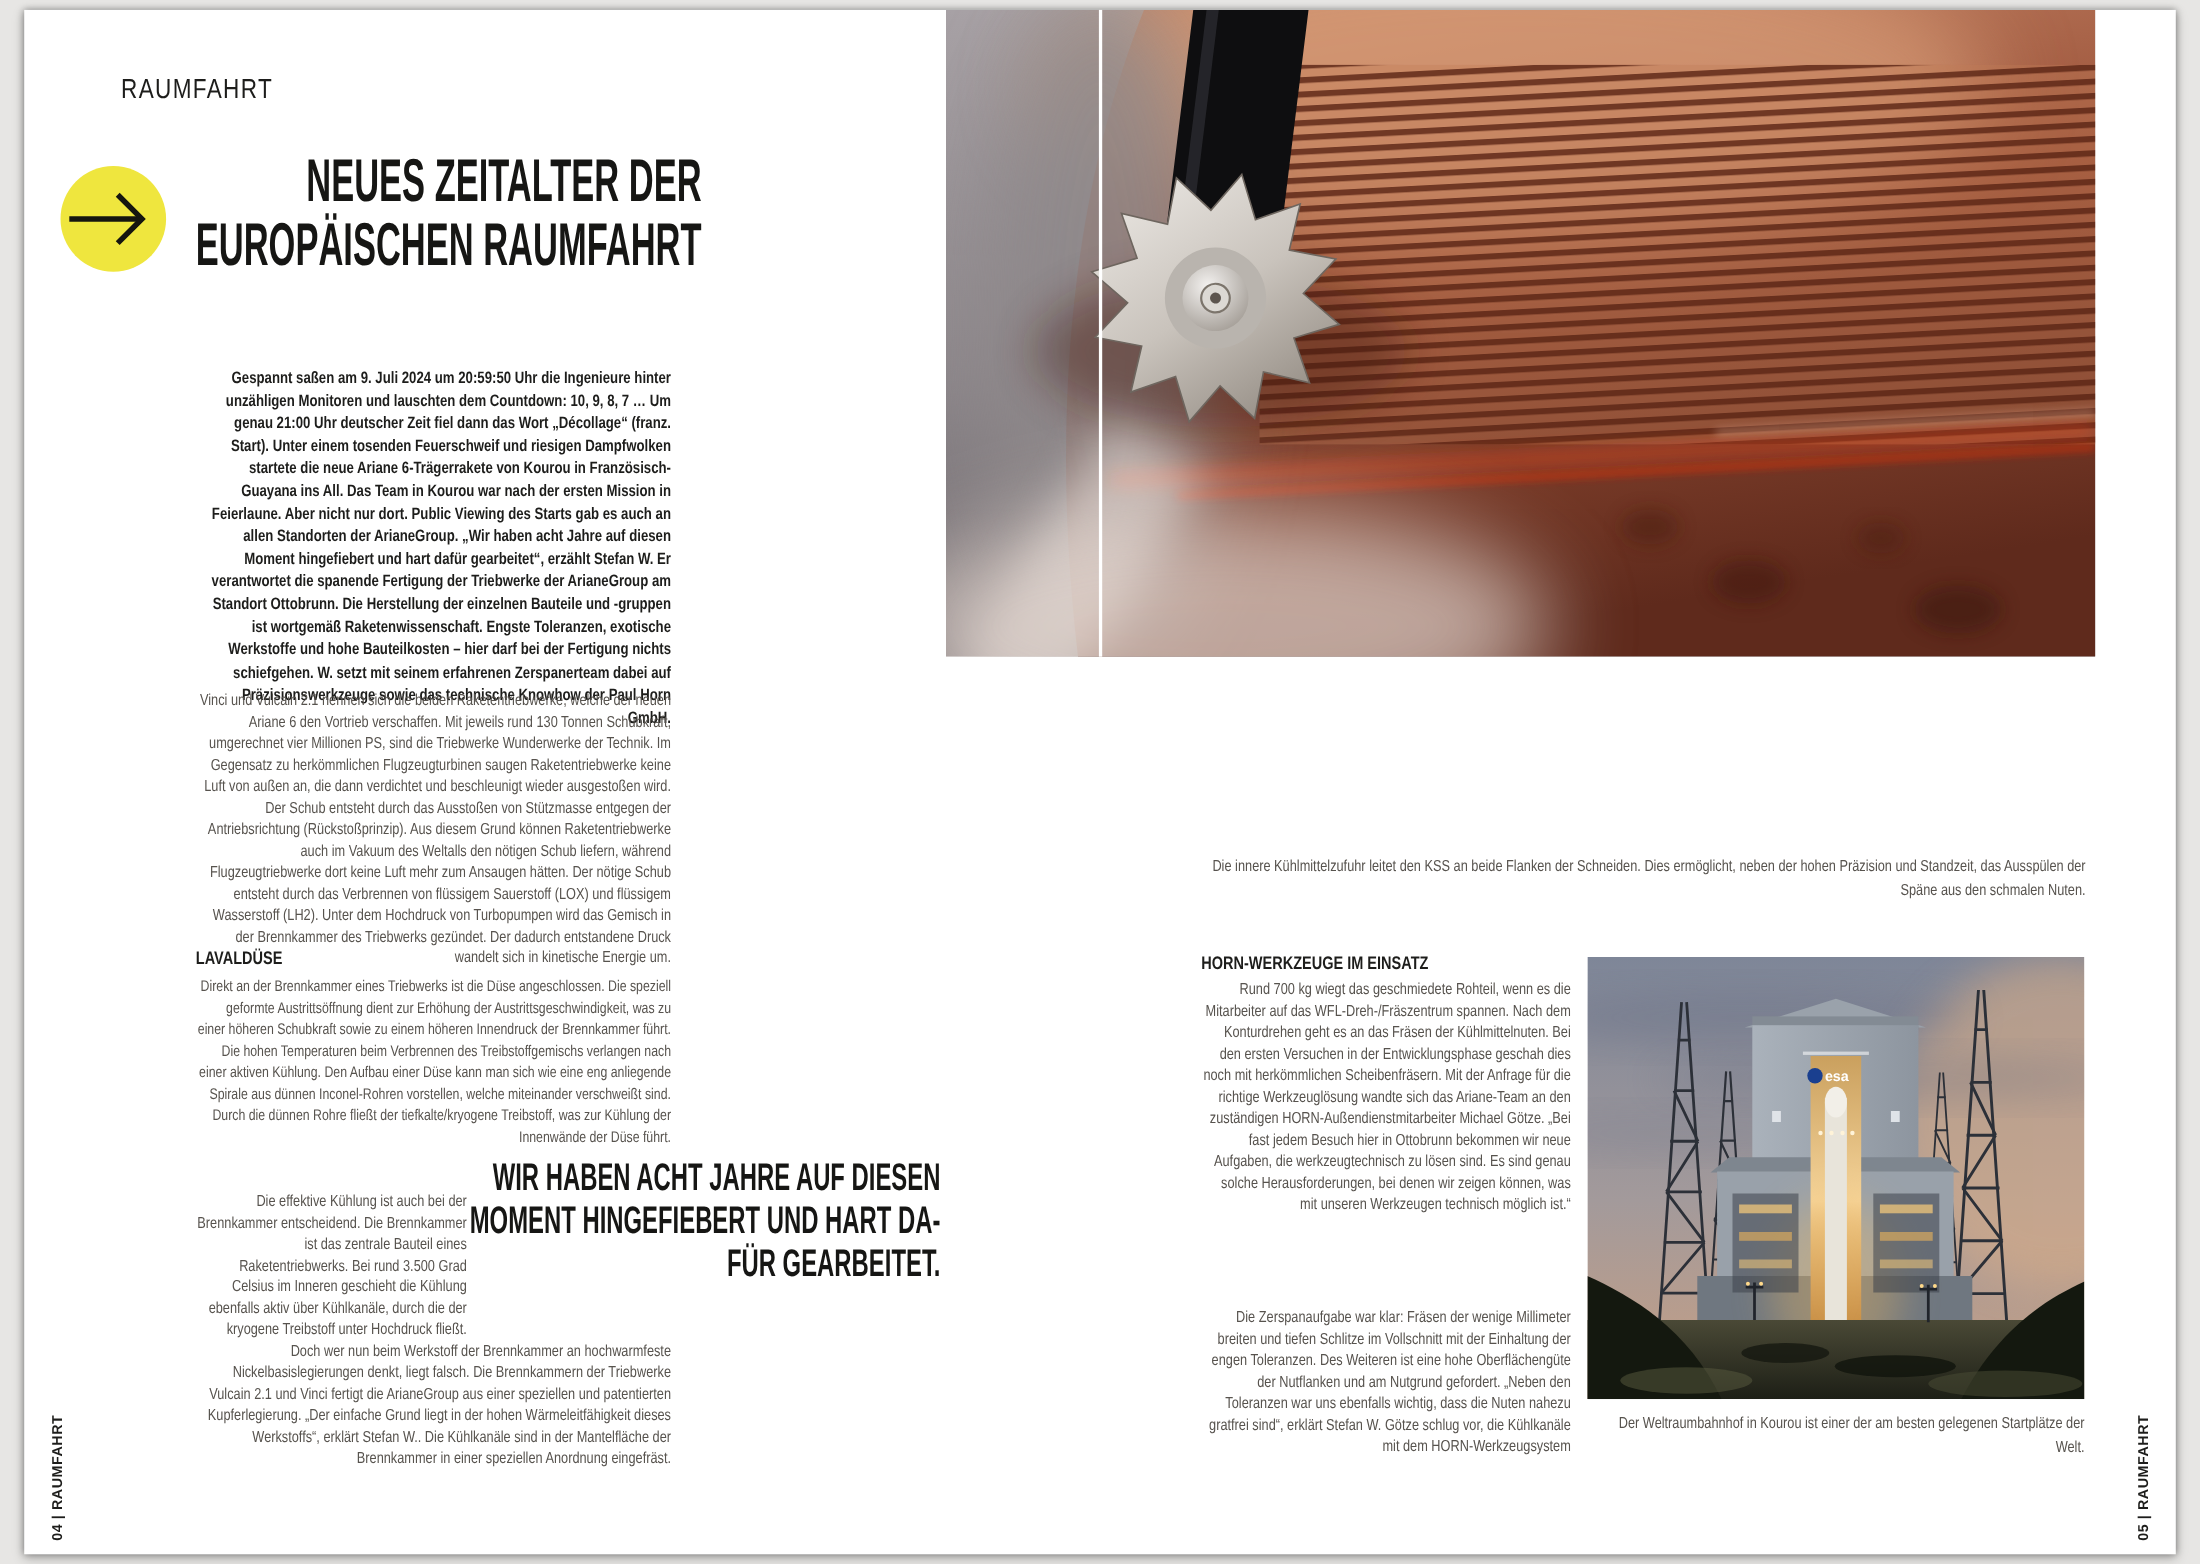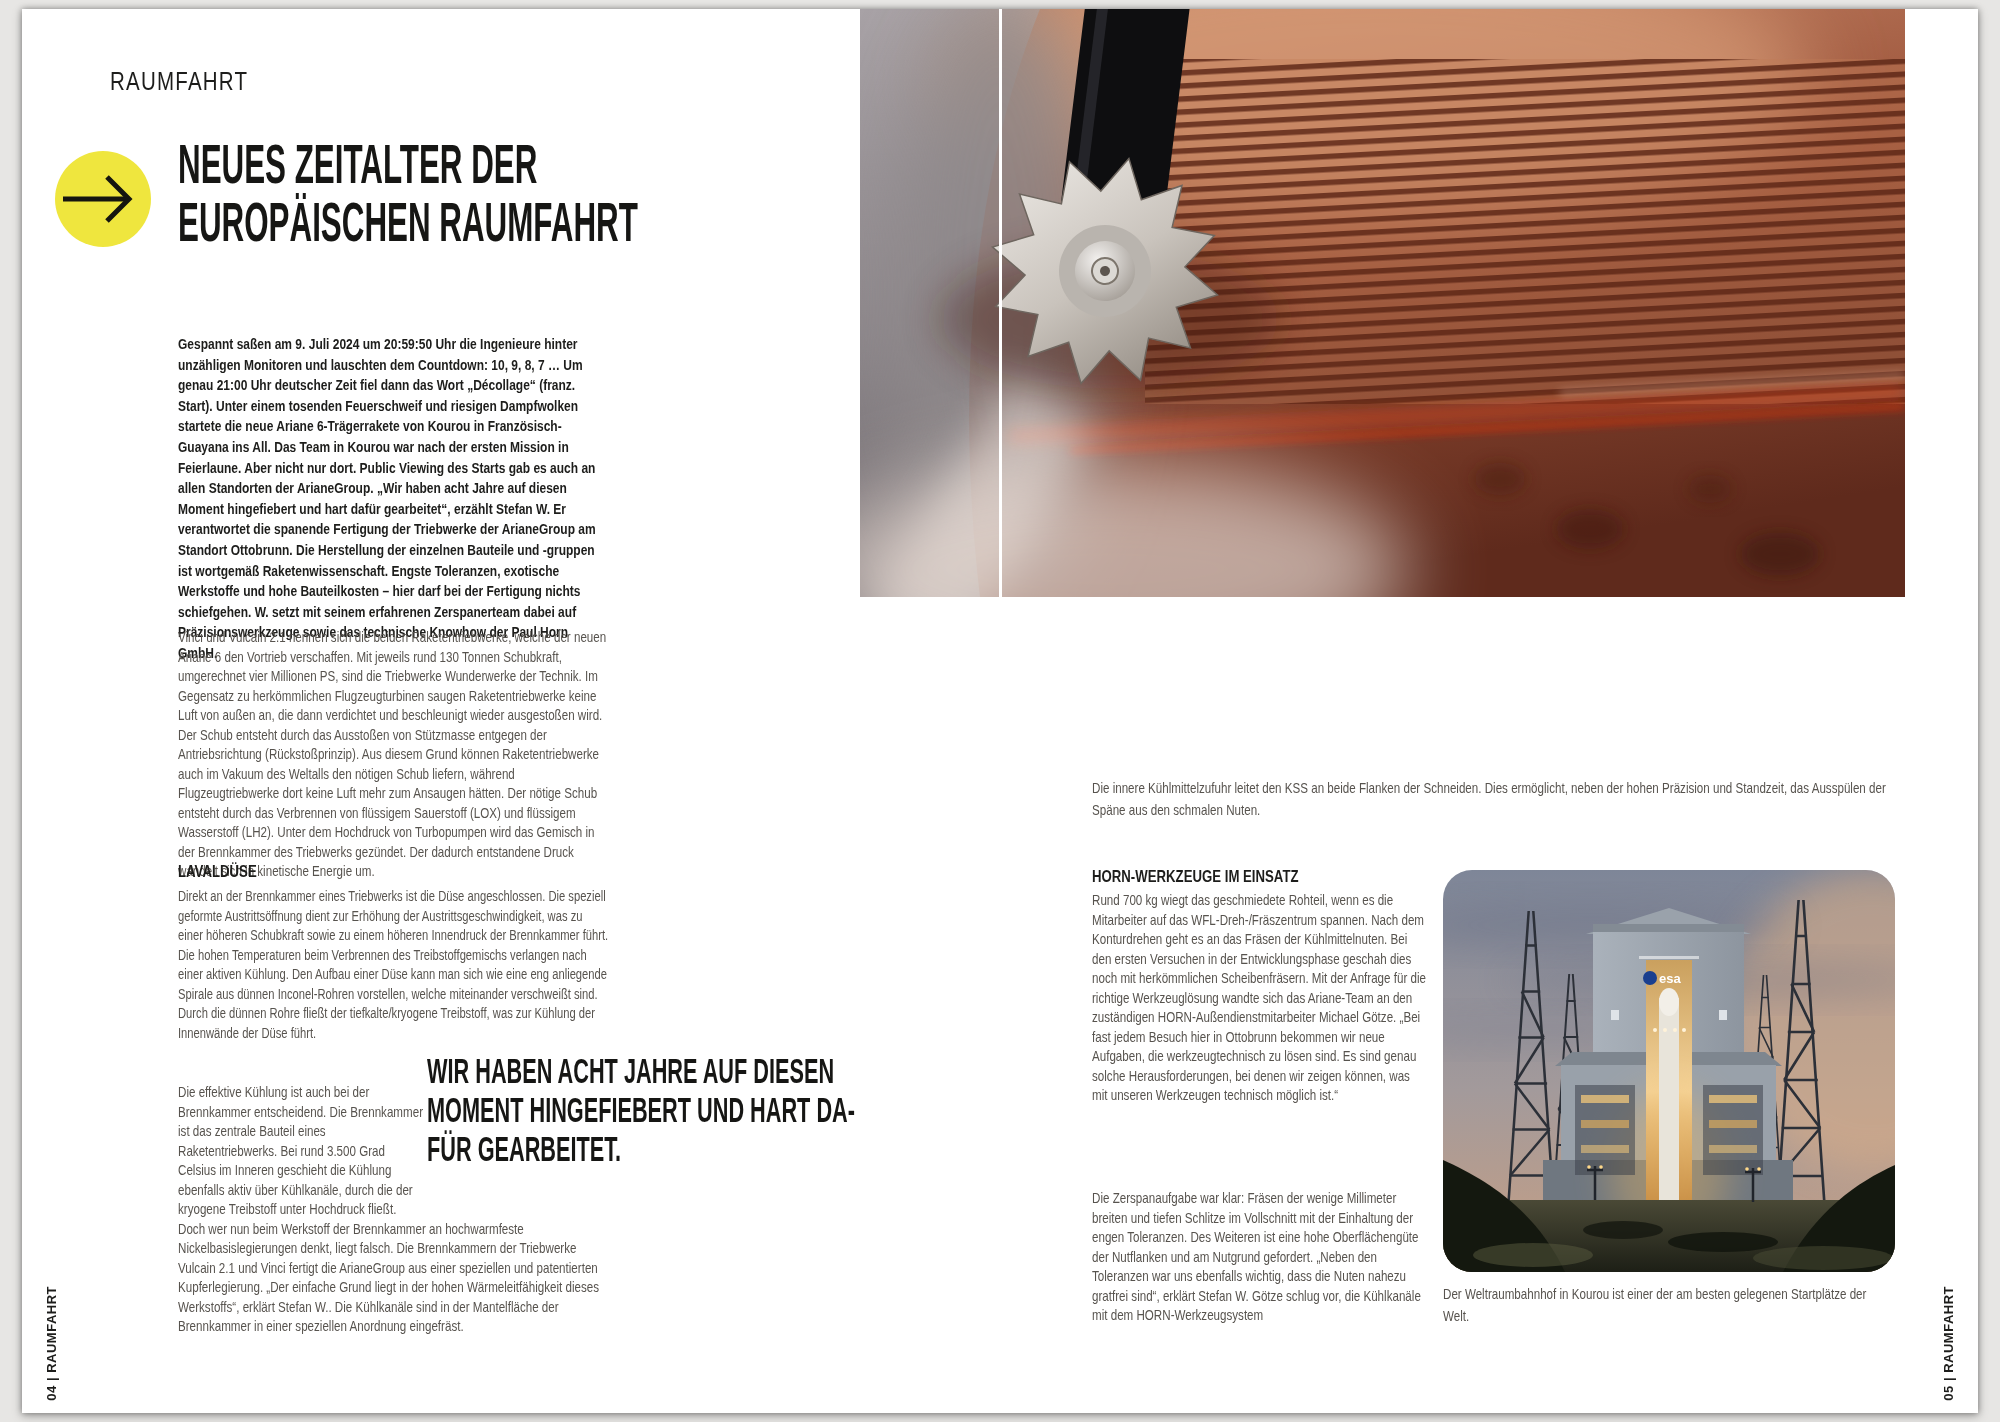--- a/index.html
+++ b/index.html
@@ -6,20 +6,21 @@
   body{
     width:2000px;height:1422px;position:relative;
     background:#e7e6e4;
     font-family:"Liberation Sans", sans-serif;
     overflow:hidden;
   }
   .spread{
     position:absolute;left:22px;top:9px;width:1956px;height:1404px;
     background:#ffffff;
     box-shadow:0 0 6px rgba(0,0,0,.38), 0 3px 10px rgba(0,0,0,.25);
+    text-align:right;
   }
   .abs{position:absolute;}
   .sx{transform:scaleX(.8);transform-origin:0 0;}
 
   .kicker{
     left:88px;top:58px;font-size:25px;font-weight:400;color:#1d1d1b;
     letter-spacing:1.5px;transform:scaleX(.82);transform-origin:0 0;white-space:nowrap;
   }
   .badge{
     left:33px;top:142px;width:96px;height:96px;border-radius:50%;
@@ -50,21 +51,21 @@
     transform:scaleX(.62);transform-origin:0 0;white-space:nowrap;
   }
   .photo-top{left:838px;top:0;width:1045px;height:588px;overflow:hidden;}
   .photo-top svg{display:block;}
   .spine{left:977px;top:0;width:3px;height:588px;background:#ffffff;}
   .cap{margin:0;font-size:14.5px;line-height:22px;color:#57534e;}
   .cap-top{left:1070px;top:768px;width:1005px;}
   .sh2{left:1070px;top:858px;}
   .rp1{left:1070px;top:882px;width:420px;}
   .rp2{left:1070px;top:1180px;width:420px;}
-  .photo-rocket{left:1421px;top:861px;width:452px;height:402px;overflow:hidden;border-radius:29px;}
+  .photo-rocket{left:1421px;top:861px;width:452px;height:402px;overflow:hidden;}
   .cap-bottom{left:1421px;top:1274px;width:565px;}
   .marker{
     font-size:13px;font-weight:700;color:#1d1d1b;letter-spacing:.5px;
     writing-mode:vertical-rl;transform:rotate(180deg);white-space:nowrap;
   }
   .marker-left{left:22px;bottom:12px;}
   .marker-right{right:22px;bottom:12px;}
 </style>
 </head>
 <body>

